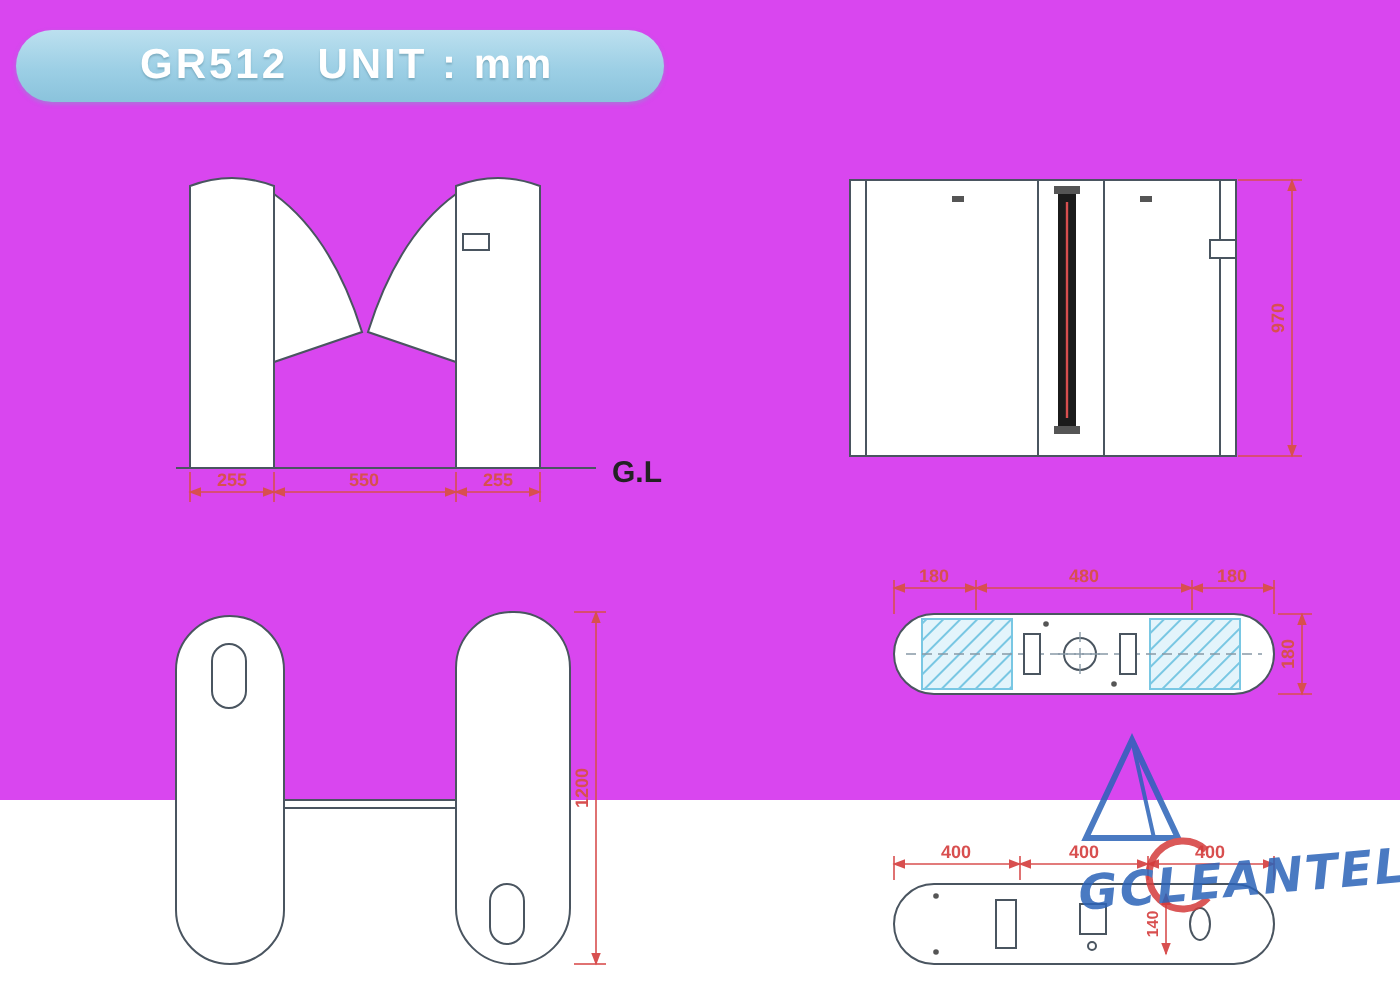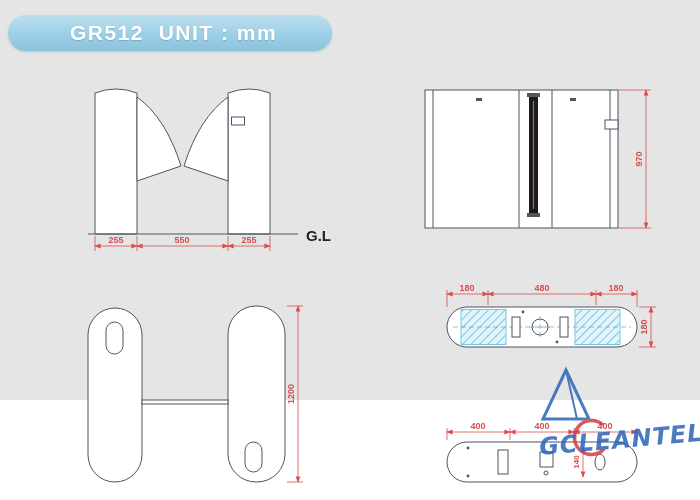--- a/index.html
+++ b/index.html
@@ -1,18 +1,18 @@
 <!DOCTYPE html>
 <html><head>
 <meta charset="utf-8">
 <style>
   * { margin:0; padding:0; box-sizing:border-box; }
   html,body { width:700px; height:500px; }
   body { background:#fff; font-family:"Liberation Sans", sans-serif; overflow:hidden; }
-  .stage { position:relative; width:700px; height:400px; background:#e5e5e5;text-align:center; }
+  .stage { position:relative; width:700px; height:400px; background:#d946ef;text-align:center; }
   .banner {
     position:absolute; left:8px; top:15px; width:324px; height:36px;
     border-radius:18px;
     background:linear-gradient(180deg,#bce0ef 0%, #9ccfe5 55%, #8ac3dc 100%);
     display:flex; align-items:center; padding-left:62px;
     box-shadow:0 1px 2px rgba(120,170,195,.5);
   }
   .banner span {
     color:#fff; font-size:21px; font-weight:bold; letter-spacing:1.5px;
     white-space:pre; text-shadow:0 1px 1px rgba(100,150,170,.6);

